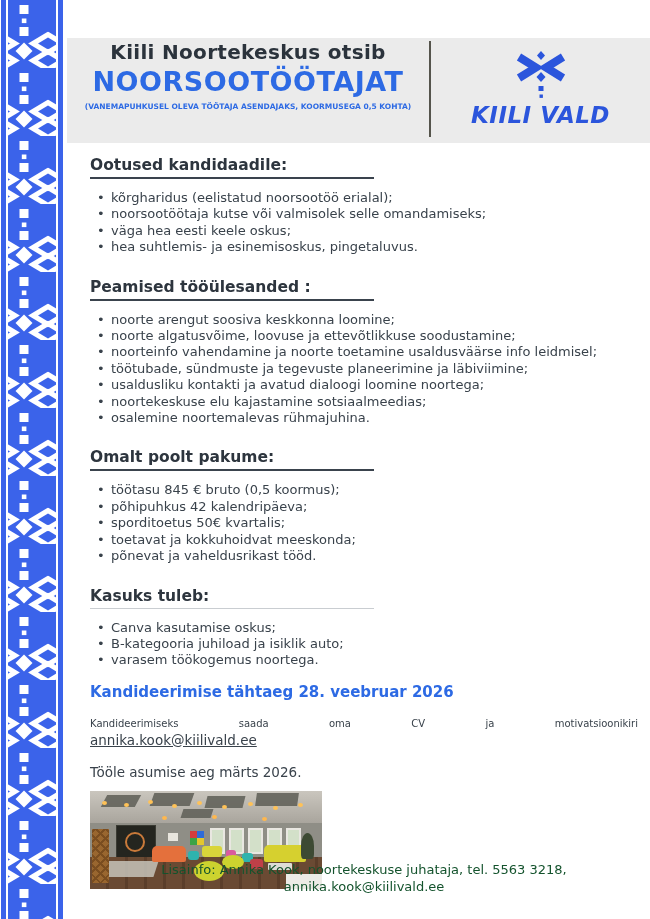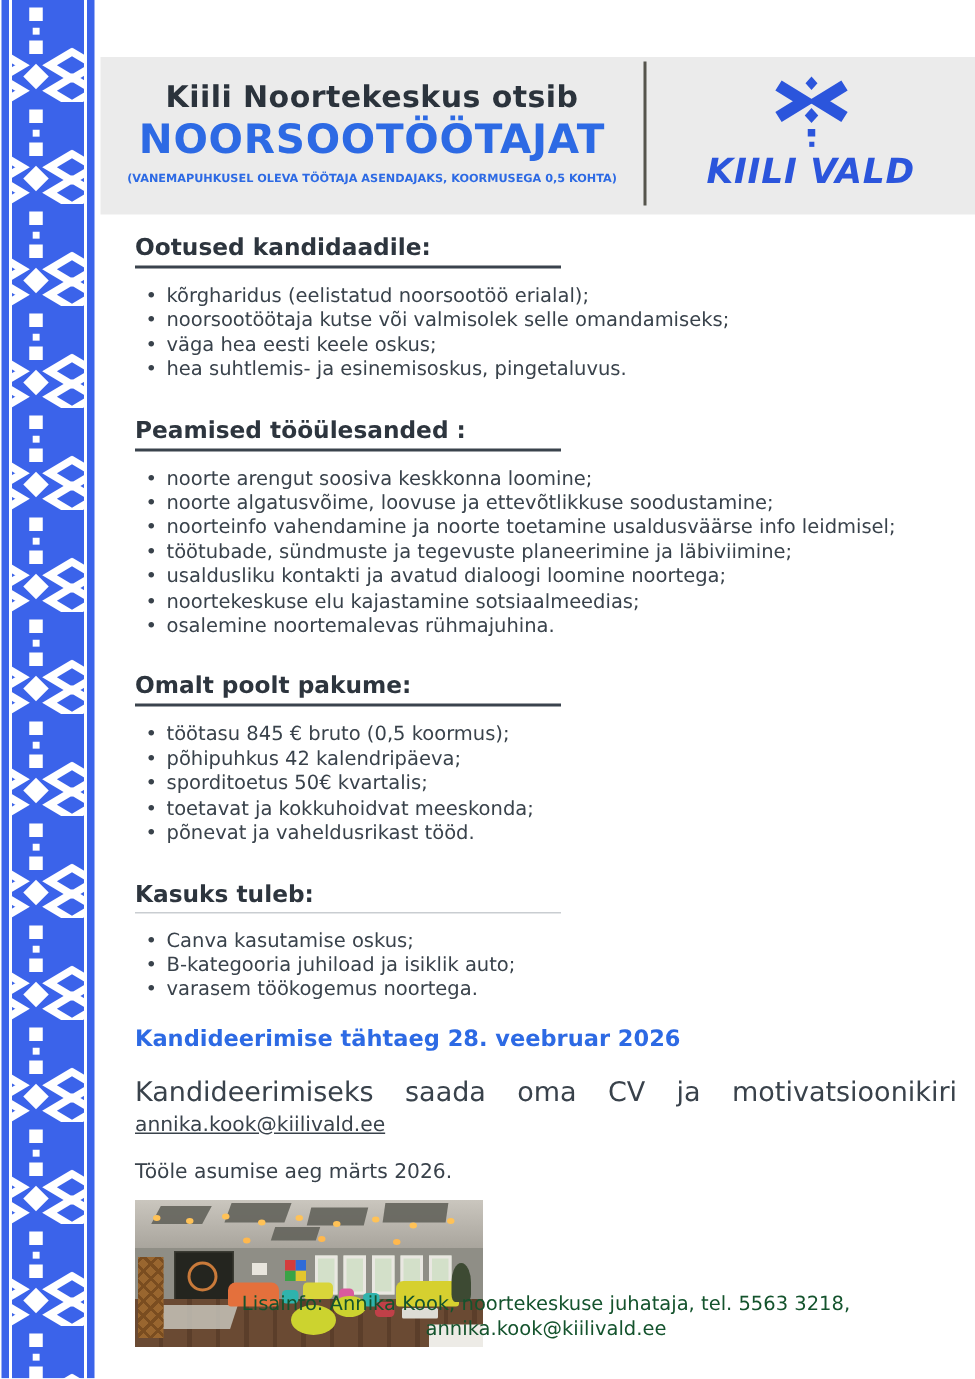--- a/index.html
+++ b/index.html
@@ -9,21 +9,21 @@
 
   
   .border-strip { position:absolute; left:0; top:0; }
 
   
   .content { position:absolute; left:67px; top:0; width:583px; height:919px; }
 
   
   .band { position:absolute; left:0; top:38px; width:583px; height:105px;
           background:#ebebeb; display:flex; }
-  .title-block { width:362px; text-align:center; padding-top:14px; }
+  .title-block { width:362px; text-align:center; padding-top:2px; }
   .title1 { font-size:20px; font-weight:bold; color:#2b333c; letter-spacing:.3px; }
   .title2 { font-size:27px; font-weight:bold; color:#2d6ae4; letter-spacing:.5px; margin-top:2px; }
   .subtitle { font-size:7.5px; font-weight:600; color:#2d6ae4; margin-top:5px; white-space:nowrap; }
   .hdr-divider { width:2px; background:#55544c; margin:3px 0 6px 0; }
   .logo-block { flex:1; text-align:center; padding-top:12px; }
   .logo-icon { display:block; margin:0 auto; }
   .logo-text { font-size:23px; font-weight:800; color:#2b55dc; letter-spacing:.5px; margin-top:2px;font-style:italic; }
 
   
   .body-col { position:absolute; left:23px; top:143px; width:548px; color:#39424b; }
@@ -31,21 +31,21 @@
                  color:#2d353e; border-bottom:2px solid #3a434d; padding-bottom:3px;
                  margin-top:13px; }
   .sec-heading.light { border-bottom:1.5px solid #c9cdd1; }
   ul.bullets { list-style:none; margin:11px 0 9px 0; }
   ul.bullets li { position:relative; padding-left:21px; font-size:13px; line-height:16.4px;
                   text-align:justify; }
   ul.bullets li::before { content:"•"; position:absolute; left:7px; top:0; color:#39424b; }
 
   .deadline { font-size:15px; font-weight:bold; color:#2d6ae4; margin-top:14px; }
 
-  .apply-line1 { font-size:18px; margin-top:17px; text-align:justify; text-align-last:justify; }
+  .apply-line1 { font-size:10px; margin-top:17px; text-align:justify; text-align-last:justify; }
   .apply-email { display:inline-block; font-size:13.5px; color:#39424b;
                  text-decoration:underline; margin-top:3px; cursor:pointer; }
   .start-line { font-size:13.5px; margin-top:15px; }
 
   
   .photo { position:relative; width:232px; height:98px; margin-top:11px; overflow:hidden;
            background:#8f8e86; }
   .ph-ceiling { position:absolute; left:0; top:0; width:232px; height:32px;
                 background:linear-gradient(#cac6be,#a9a59d); }
   .ph-panel { position:absolute; background:#63635b; opacity:.9; }

